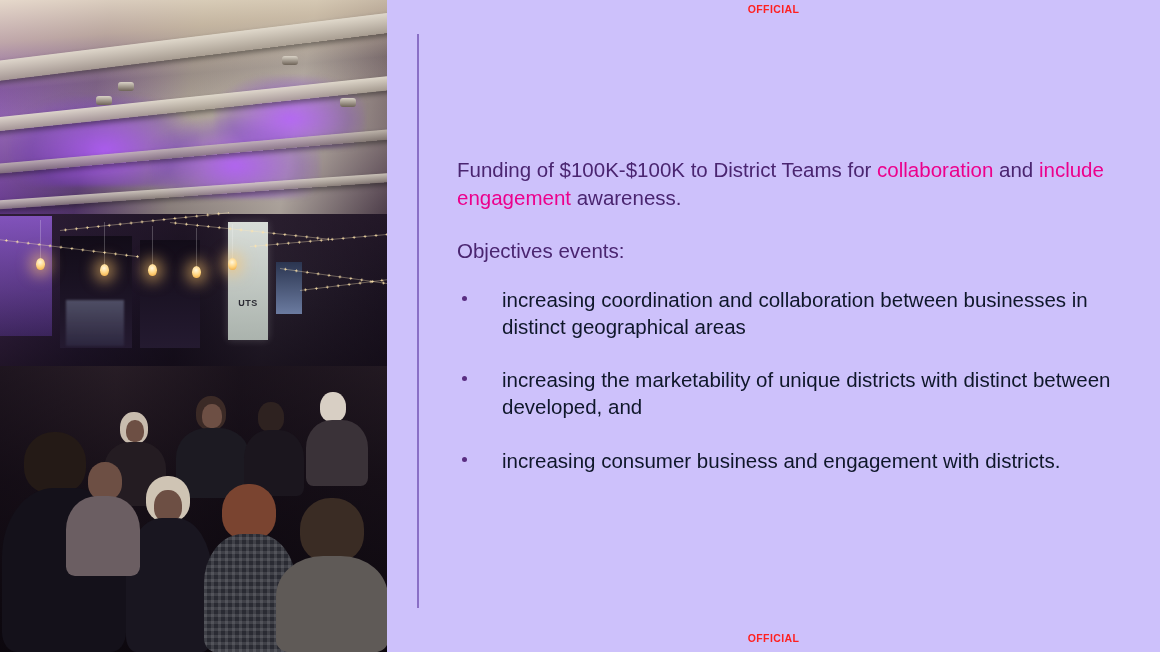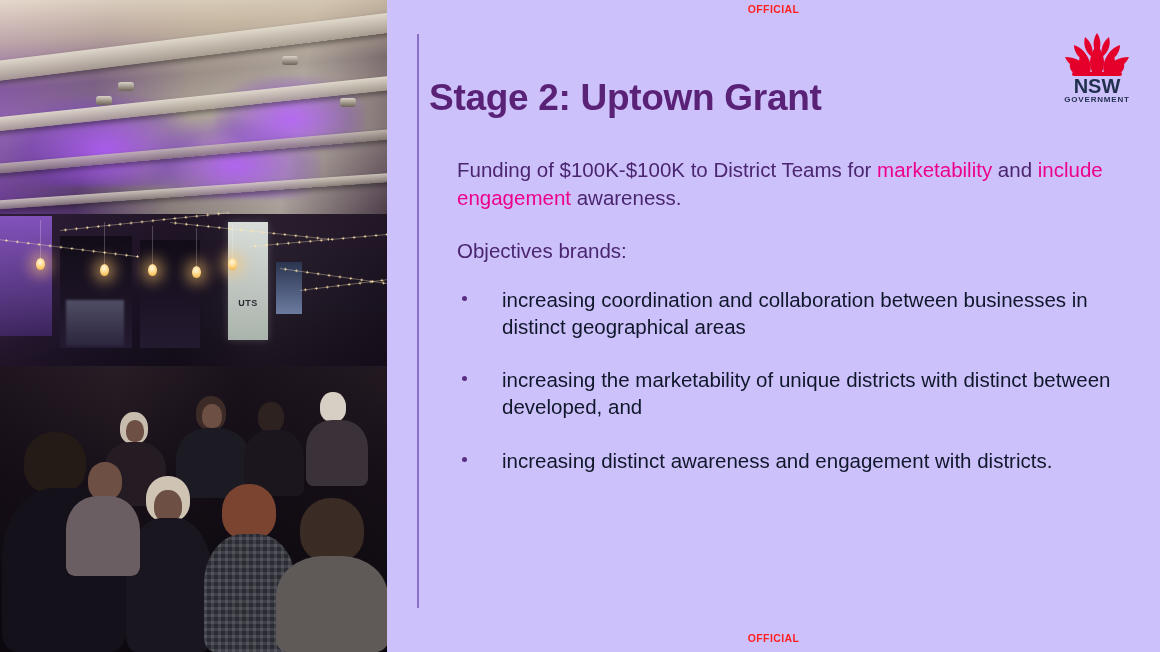--- a/index.html
+++ b/index.html
@@ -324,60 +324,38 @@
     </div>
   </div>
 
   <div class="content">
 
     <div class="marking top">OFFICIAL</div>
     <div class="marking bottom">OFFICIAL</div>
 
     <div class="divider"></div>
 
-    <div class="logo">
-      <svg width="80" height="80" viewBox="0 0 80 80">
-        <g fill="#e4002b">
-          <path d="M40 6 C44 12 45 20 40 28 C35 20 36 12 40 6 Z"></path>
-          <path d="M28 10 C34 15 37 22 35 30 C28 25 26 17 28 10 Z"></path>
-          <path d="M52 10 C46 15 43 22 45 30 C52 25 54 17 52 10 Z"></path>
-          <path d="M17 18 C25 21 31 27 31 35 C22 32 17 26 17 18 Z"></path>
-          <path d="M63 18 C55 21 49 27 49 35 C58 32 63 26 63 18 Z"></path>
-          <path d="M8 30 C18 30 26 34 29 41 C19 42 11 38 8 30 Z"></path>
-          <path d="M72 30 C62 30 54 34 51 41 C61 42 69 38 72 30 Z"></path>
-          <path d="M40 18 C47 26 49 36 45 45 L35 45 C31 36 33 26 40 18 Z"></path>
-          <path d="M26 24 C33 31 35 39 33 46 L24 45 C21 38 21 30 26 24 Z"></path>
-          <path d="M54 24 C47 31 45 39 47 46 L56 45 C59 38 59 30 54 24 Z"></path>
-          <path d="M13 36 C22 38 28 42 30 47 L19 47 C14 45 12 41 13 36 Z"></path>
-          <path d="M67 36 C58 38 52 42 50 47 L61 47 C66 45 68 41 67 36 Z"></path>
-          <rect x="15" y="45" width="50" height="4" rx="2"></rect>
-        </g>
-        <text x="40" y="66" text-anchor="middle" fill="#22304f" font-family="Liberation Sans, sans-serif" font-size="20" font-weight="bold">NSW</text>
-        <text x="40" y="75" text-anchor="middle" fill="#22304f" font-family="Liberation Sans, sans-serif" font-size="8" font-weight="bold" letter-spacing="0.8">GOVERNMENT</text>
-      </svg>
-    </div>
-
-    <h1 class="title">Stage 2: Uptown Grant</h1>
+
 
     <div class="body">
 
-      <p class="lead"><span>Funding of $100K-$100K to District Teams for </span><span class="hl">marketability</span><span> and </span><span class="hl">include engagement</span><span> awareness.</span></p>
-
-      <p class="objectives">Objectives brands:</p>
+      <p class="lead"><span>Funding of $100K-$100K to District Teams for </span><span class="hl">collaboration</span><span> and </span><span class="hl">include engagement</span><span> awareness.</span></p>
+
+      <p class="objectives">Objectives events:</p>
 
       <ul class="bullets">
         <li>
           <span class="dot"></span>
           <span>increasing coordination and collaboration between businesses in distinct geographical areas</span>
         </li>
         <li>
           <span class="dot"></span>
           <span>increasing the marketability of unique districts with distinct between developed, and</span>
         </li>
         <li>
           <span class="dot"></span>
-          <span>increasing distinct awareness and engagement with districts.</span>
+          <span>increasing consumer business and engagement with districts.</span>
         </li>
       </ul>
 
     </div>
   </div>
 </div>
 
 </body></html>

